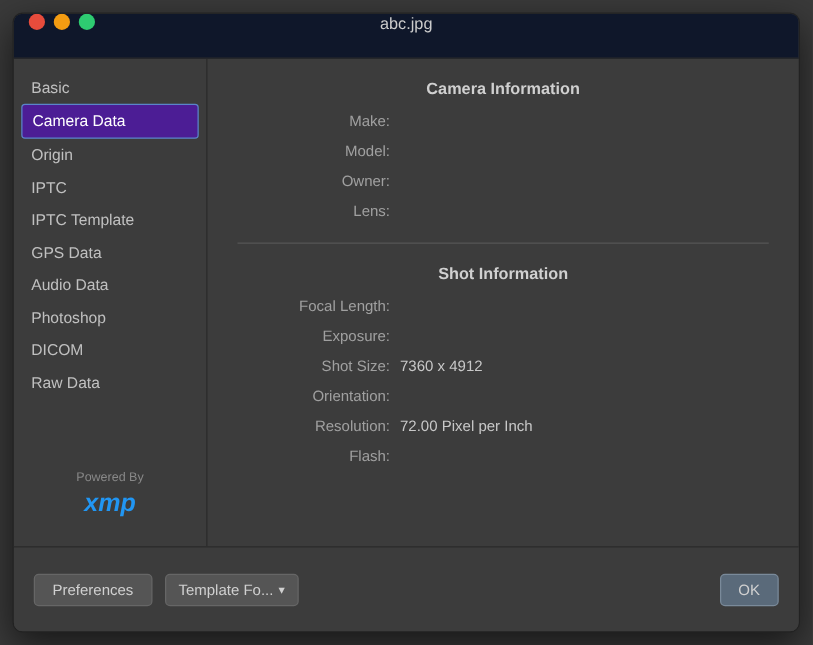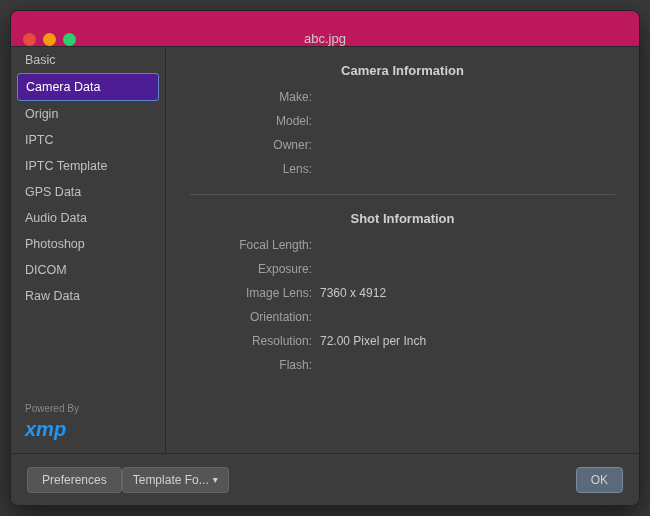--- a/index.html
+++ b/index.html
@@ -22,23 +22,23 @@
       border: 1px solid #222;
       overflow: hidden;
       display: flex;
       flex-direction: column;
       box-shadow: 0 10px 30px rgba(0,0,0,0.6);
     }
 
     
     .titlebar {
       height: 36px;
-      background: #be185d;
-      display: flex;
-      align-items: flex-end;
+      background: #0f172a;
+      display: flex;
+      align-items: flex-start;
       justify-content: center;
       position: relative;
       border-bottom: 1px solid #2a2a2a;
       flex-shrink: 0;
     }
 
     .titlebar-buttons {
       position: absolute;
       left: 12px;
       display: flex;
@@ -70,21 +70,21 @@
       overflow: hidden;
     }
 
     
     .sidebar {
       width: 155px;
       background: #3c3c3c;
       border-right: 1px solid #2a2a2a;
       display: flex;
       flex-direction: column;
-      padding: 0 0;
+      padding: 10px 0;
       flex-shrink: 0;
     }
 
     .sidebar-item {
       padding: 6px 14px;
       color: #c0c0c0;
       font-size: 12.5px;
       cursor: pointer;
       border-radius: 0;
     }
@@ -94,20 +94,21 @@
       color: #fff;
       border: 1px solid #5a85c8;
       border-radius: 3px;
       margin: 0 6px;
       padding: 6px 8px;
     }
 
     .sidebar-footer {
       margin-top: auto;
       padding: 12px 14px;
+      text-align: center;
     }
 
     .powered-by {
       color: #888;
       font-size: 10px;
       margin-bottom: 4px;
     }
 
     .xmp-logo {
       font-size: 20px;
@@ -160,26 +161,27 @@
     }
 
     .section-divider {
       border: none;
       border-top: 1px solid #555;
       margin: 12px 0 16px 0;
     }
 
     
     .bottom-bar {
-      height: 52px;
+      height: 68px;
       background: #3c3c3c;
       border-top: 1px solid #2a2a2a;
       display: flex;
       align-items: center;
       padding: 0 16px;
+      gap: 10px;
       flex-shrink: 0;
     }
 
     .btn {
       padding: 5px 14px;
       border-radius: 4px;
       font-size: 12px;
       cursor: pointer;
       border: 1px solid #666;
       background: #555;
@@ -273,21 +275,21 @@
       <div class="info-table">
         <div class="info-row">
           <span class="info-label">Focal Length:</span>
           <span class="info-value"></span>
         </div>
         <div class="info-row">
           <span class="info-label">Exposure:</span>
           <span class="info-value"></span>
         </div>
         <div class="info-row">
-          <span class="info-label">Image Lens:</span>
+          <span class="info-label">Shot Size:</span>
           <span class="info-value">7360 x 4912</span>
         </div>
         <div class="info-row">
           <span class="info-label">Orientation:</span>
           <span class="info-value"></span>
         </div>
         <div class="info-row">
           <span class="info-label">Resolution:</span>
           <span class="info-value">72.00 Pixel per Inch</span>
         </div>

